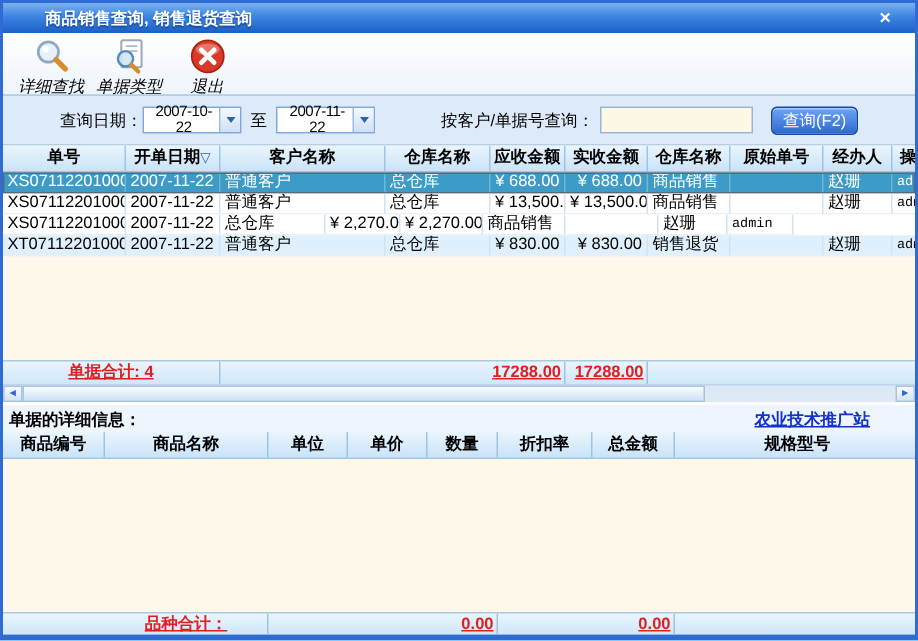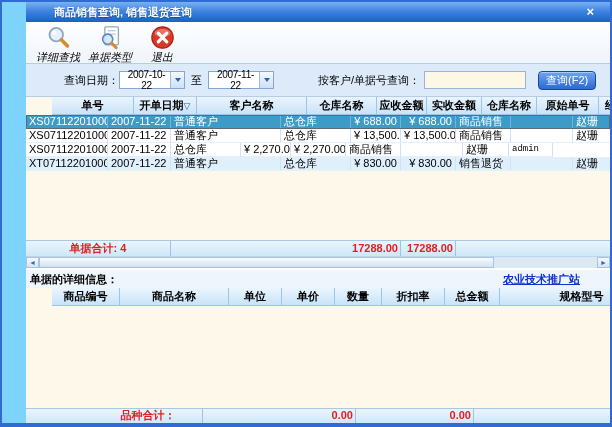--- a/index.html
+++ b/index.html
@@ -1,21 +1,21 @@
 <!DOCTYPE html>
 <html><head>
 <meta charset="utf-8">
 <style>
   * { margin:0; padding:0; box-sizing:border-box; }
   html,body { width:612px; height:427px; }
   body { font-family:"Liberation Sans","DejaVu Sans",sans-serif; font-size:11px; color:#000; }
   .window {
     width:612px; height:427px;
     border:2px solid #2f6bd2; border-bottom-width:4px;
-    display:flex; flex-direction:column; background:#7dd3fc; overflow:hidden;padding-left:24px;
+    display:flex; flex-direction:column; background:#7dd3fc; overflow:hidden;
   }
   
   .titlebar {
     height:20px; flex:0 0 20px;
     background:linear-gradient(#7ab2f0,#3e84e2 45%,#1c60c6);
     display:flex; align-items:center; position:relative;
   }
   .titlebar .title { color:#fff; font-weight:bold; font-size:11px; padding-left:28px; text-shadow:0 1px 1px #144a9e; }
   .close-btn { position:absolute; right:16px; top:1px; color:#fff; font-weight:bold; font-size:13px; cursor:pointer; line-height:18px; }
   
@@ -41,35 +41,35 @@
   .arrow-down { width:0; height:0; border-left:3px solid transparent; border-right:3px solid transparent; border-top:4px solid #2a62b8; }
   .query-input { width:102px; height:18px; background:#fdf8e6; border:1px solid #9cb4d4; margin-left:4px; font-size:11px; padding:0 2px; }
   .query-btn {
     margin-left:12px; height:19px; padding:0 7px;
     background:linear-gradient(#6fa4f2,#2a6ad0); color:#fff;
     border:1px solid #17469e; border-radius:4px; font-size:11px; cursor:pointer;
     box-shadow:inset 0 1px 0 #a8c8f8;
   }
   
   .grid1 { flex:0 0 171px; display:flex; flex-direction:column; background:#fdf8ea; overflow:hidden; }
-  .grid-header { height:18px; flex:0 0 18px; display:flex; background:linear-gradient(#eaf5fe,#c9e3f8); border-bottom:1px solid #9dc4e4; overflow:hidden;margin-left:26px; }
+  .grid-header { height:18px; flex:0 0 18px; display:flex; background:linear-gradient(#eaf5fe,#c9e3f8); border-bottom:1px solid #9dc4e4; overflow:hidden; }
   .grid-header .hcell { font-weight:bold; text-align:center; line-height:17px; border-right:1px solid #9dc4e4; overflow:hidden; white-space:nowrap; cursor:pointer; }
   .sort-icon { color:#2a62b8; font-size:9px; }
   .grow { height:14px; flex:0 0 14px; display:flex; background:#fff; cursor:pointer; overflow:hidden; }
   .grow .cell { border-right:1px solid #cfe3f5; border-bottom:1px solid #e4f0fa; line-height:13px; padding:0 3px; overflow:hidden; white-space:nowrap; }
   .grow.alt { background:#dff0fc; }
   .grow.selected { background:#3d9cc7; color:#fff; outline:1px solid #5a6b75; outline-offset:-1px; }
   .grow.selected .cell { border-right-color:#6fb6d6; border-bottom-color:#3d9cc7; }
   .num { text-align:right; }
   .op { font-family:"Liberation Mono","DejaVu Sans Mono",monospace; font-size:9px; line-height:14px; }
   .grid-empty { flex:1; background:#fdf8ea; }
   .total-row {
-    height:16px; flex:0 0 16px; display:flex; align-items:flex-end;
+    height:16px; flex:0 0 16px; display:flex; align-items:flex-start;
     background:linear-gradient(#eaf5fd,#cfe7f8); border-top:1px solid #aac8e4;
-    color:#e02020; font-weight:bold; overflow:hidden;
+    color:#e02020; font-weight:bold; overflow:hidden;text-decoration:underline;
   }
   .total-row .tcell { line-height:15px; overflow:hidden; white-space:nowrap; }
   
   .hscroll { height:12px; flex:0 0 12px; background:#dce8f4; display:flex; border-top:1px solid #c0d4e8; }
   .sbtn { width:13px; background:linear-gradient(#f6faff,#d4e4f4); border:1px solid #a8c4e0; color:#3366cc; font-size:7px; line-height:10px; text-align:center; cursor:pointer; }
   .sthumb { width:455px; background:linear-gradient(#f8fbff,#cfe2f4); border:1px solid #a8c4e0; cursor:pointer; }
   .strack { flex:1; }
   
   .section-gap { height:2px; flex:0 0 2px; background:#fff; }
   .detail-label-row { height:18px; flex:0 0 18px; background:#eef5fc; display:flex; align-items:center; justify-content:space-between; padding:0 4px; }

